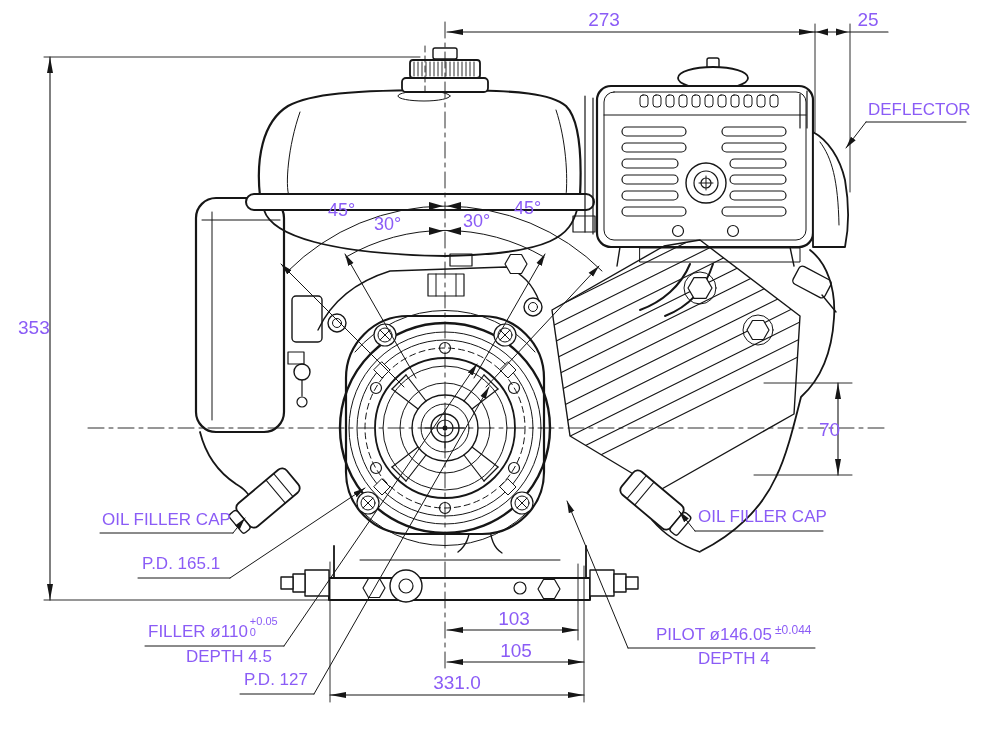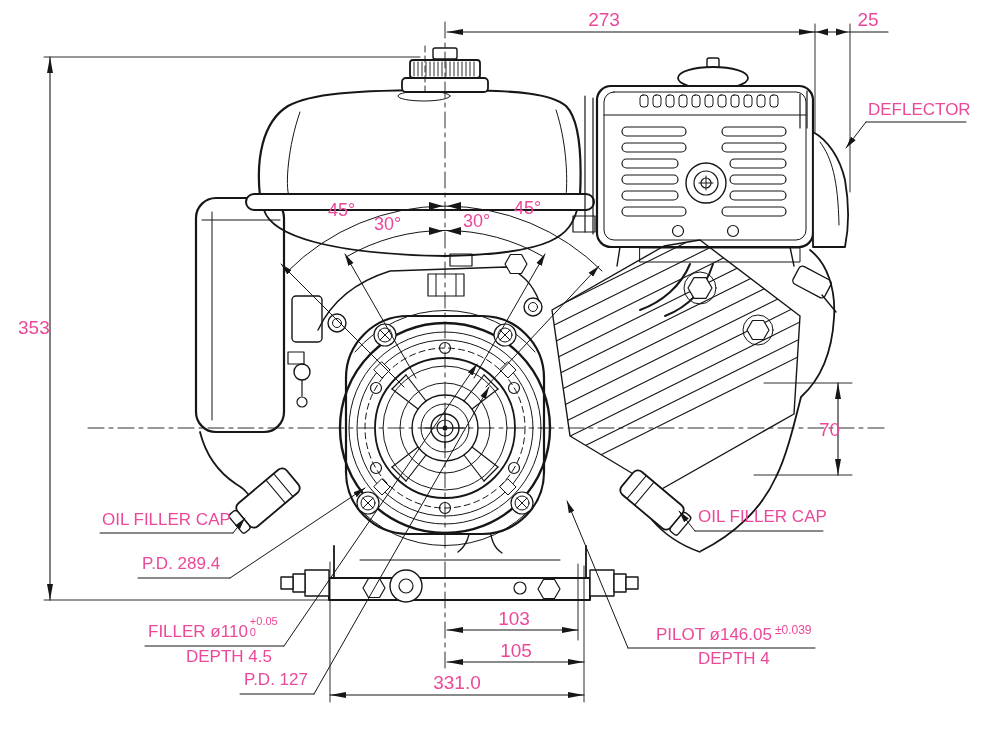--- a/index.html
+++ b/index.html
@@ -1,19 +1,19 @@
 <!DOCTYPE html>
 <html><head>
 <meta charset="utf-8">
 <style>
   html,body{margin:0;padding:0;background:#fff;}
   .stage{position:relative;width:990px;height:740px;background:#fff;overflow:hidden;
          font-family:"Liberation Sans",sans-serif;color:#141414;}
   .stage svg{position:absolute;left:0;top:0;}
-  .lbl{position:absolute;white-space:nowrap;color:#ec4899;font-size:17px;line-height:1.05;z-index:5;}
+  .lbl{position:absolute;white-space:nowrap;color:#8b5cf6;font-size:17px;line-height:1.05;z-index:5;}
   .dim{font-size:19px;}
   .ang{font-size:18px;}
   .ctr{transform:translateX(-50%);}
   .tolstack{display:inline-flex;flex-direction:column;font-size:11px;line-height:11px;
             margin-left:2px;transform:translateY(-6px);vertical-align:middle;}
   .sup{font-size:12px;vertical-align:6px;margin-left:3px;}
   
   .k{stroke:#161616;fill:none;stroke-width:1.5px;stroke-linecap:round;stroke-linejoin:round;}
   .s1{stroke-width:1px;}.s09{stroke-width:.9px;}.s11{stroke-width:1.1px;}.s12{stroke-width:1.2px;}
   .s14{stroke-width:1.4px;}.s18{stroke-width:1.8px;}.s2{stroke-width:2px;}.s22{stroke-width:2.2px;}
@@ -348,25 +348,25 @@
 <div class="lbl dim ctr" style="left:457px;top:673px">331.0</div>
 
 <div class="lbl ang" style="left:328px;top:201px">45°</div>
 <div class="lbl ang" style="left:374px;top:215px">30°</div>
 <div class="lbl ang" style="left:463px;top:212px">30°</div>
 <div class="lbl ang" style="left:514px;top:199px">45°</div>
 
 <div class="lbl" style="left:868px;top:101px">DEFLECTOR</div>
 <div class="lbl" style="left:102px;top:511px">OIL FILLER CAP</div>
 <div class="lbl" style="left:698px;top:508px">OIL FILLER CAP</div>
-<div class="lbl" style="left:142px;top:555px">P.D. 289.4</div>
+<div class="lbl" style="left:142px;top:555px">P.D. 165.1</div>
 
 <div class="lbl" style="left:148px;top:622px"><span>FILLER ø110</span><span class="tolstack">
         <span>+0.05</span>
         <span>0</span>
       </span></div>
 <div class="lbl" style="left:186px;top:648px">DEPTH 4.5</div>
 <div class="lbl" style="left:244px;top:671px">P.D. 127</div>
 
-<div class="lbl" style="left:656px;top:624px"><span>PILOT ø146.05</span><span class="sup">±0.039</span></div>
+<div class="lbl" style="left:656px;top:624px"><span>PILOT ø146.05</span><span class="sup">±0.044</span></div>
 <div class="lbl" style="left:698px;top:650px">DEPTH 4</div>
 
 </div>
 
 </body></html>

